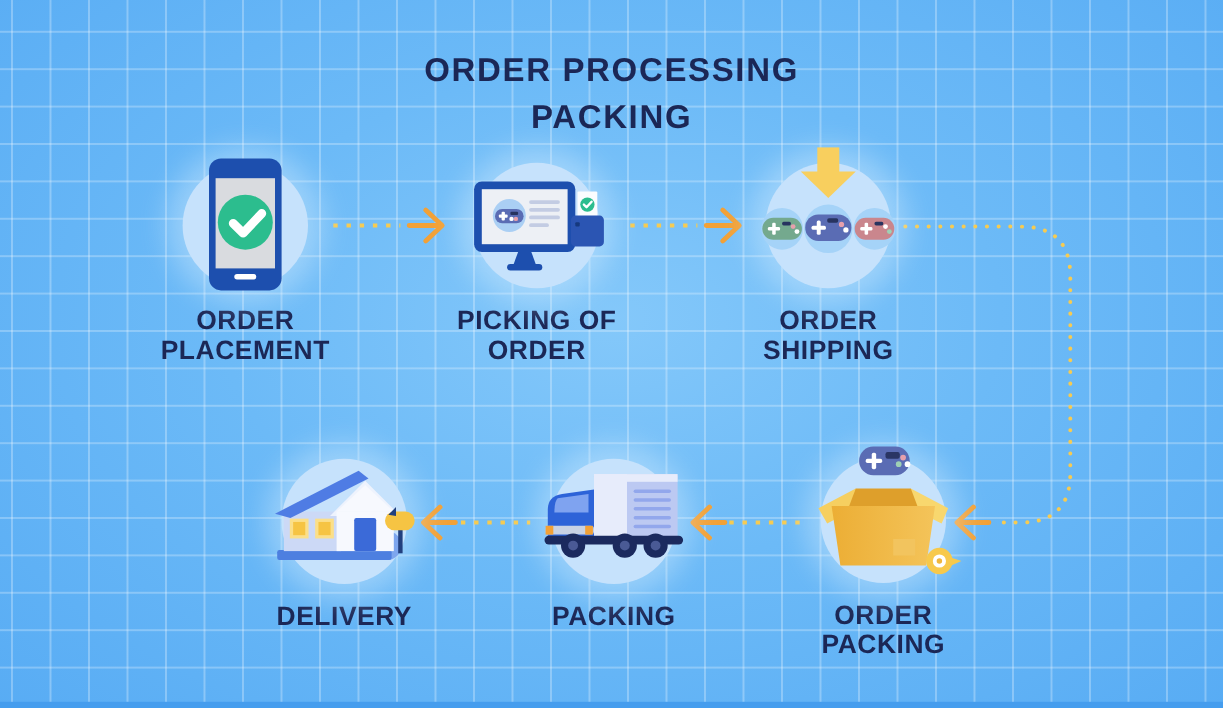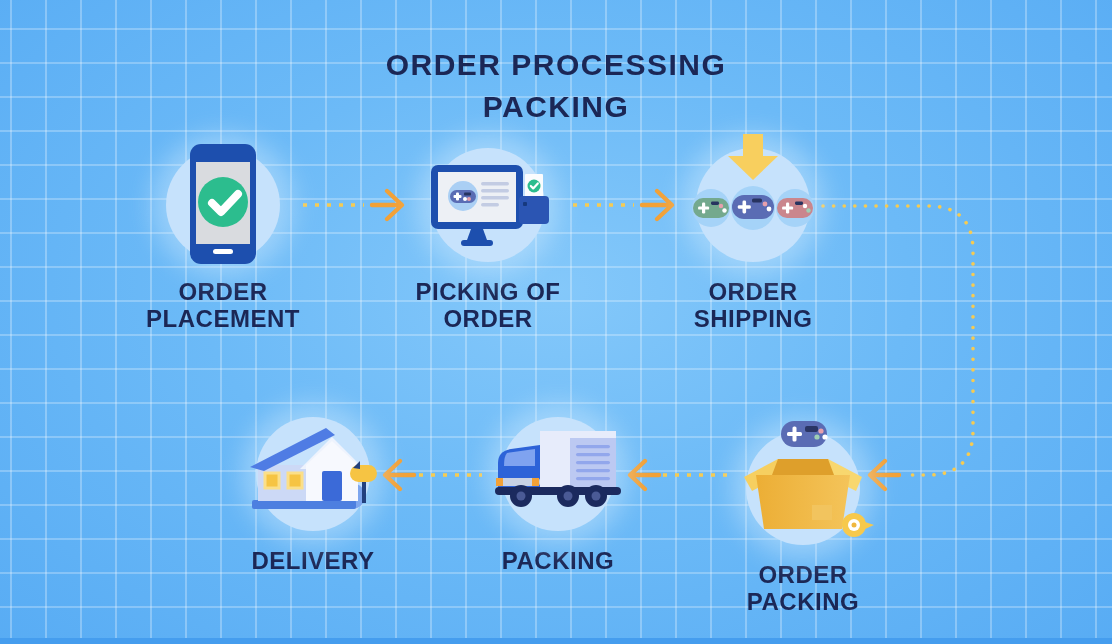--- a/index.html
+++ b/index.html
@@ -31,21 +31,21 @@
   .badge svg{position:absolute;left:50%;top:50%;width:150px;height:150px;transform:translate(-50%,-50%);overflow:visible;}
   .label{
     margin:16px auto 0;width:164px;
     color:#1b2756;font-weight:bold;font-size:24px;line-height:27px;letter-spacing:.5px;
   }
   .connectors{position:absolute;inset:0;width:1112px;height:644px;}
   
   #step-placement{left:113px;top:148px;}
   #step-receival {left:378px;top:148px;}
   #step-picking  {left:643px;top:148px;}
-  #step-packing  {left:693px;top:431px;}
+  #step-packing  {left:693px;top:416px;}
   #step-shipping {left:448px;top:417px;}
   #step-delivery {left:203px;top:417px;}
 </style>
 </head>
 <body>
 
 <div class="canvas">
   <div class="grid"></div>
 
   <svg class="connectors" viewBox="0 0 1112 644">

